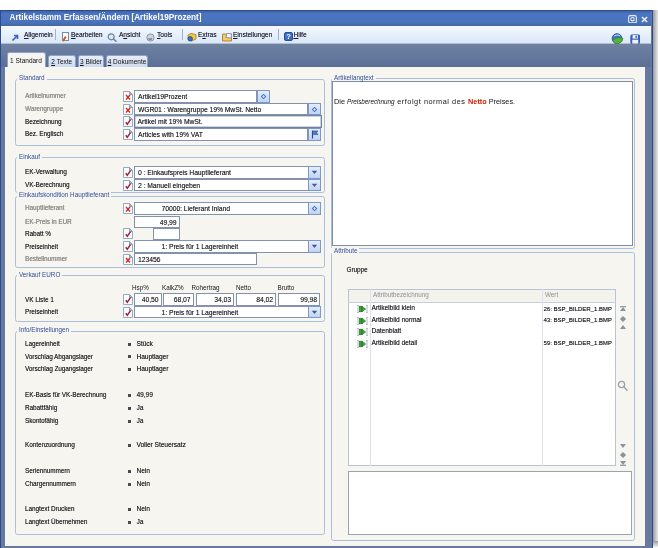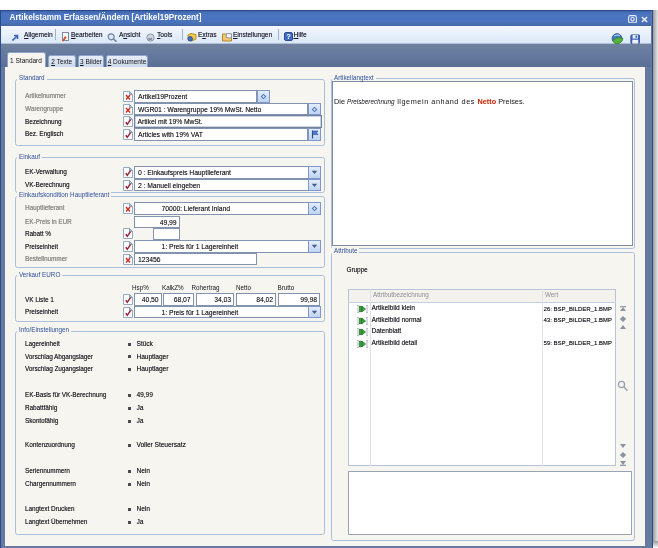--- a/index.html
+++ b/index.html
@@ -273,21 +273,21 @@
     </svg>
 <div class="btn" style="left:307px;top:294.7px;width:13px;height:12.5px"></div>
     <svg class="ic" style="left:310px;top:298.7px" width="7" height="5" viewBox="0 0 7 5">
       <path d="M0.8 0.8 L3.5 4 L6.2 0.8 Z" fill="#44598f"></path>
     </svg>
 
  <div class="grp" style="left:329.5px;top:67px;width:304.5px;height:170.5px"></div>
  <div class="glbl" style="left:331px;top:62.5px">Artikellangtext</div>
  <div class="abs" style="left:330.5px;top:69.5px;width:301px;height:165px;background:#fff;border:1px solid #7f8da1;font-size:7.3px;color:#15151a;padding:0.5px 0 0 1.5px;line-height:7.8px">
    <br><br>
-   <span style="white-space:nowrap">Die <i style="font-size:6.3px">Preisberechnung</i><span style="letter-spacing:0.55px"> llgemein anhand des </span><b style="color:#cc2200">Netto</b> Preises.</span>
+   <span style="white-space:nowrap">Die <i style="font-size:6.3px">Preisberechnung</i><span style="letter-spacing:0.55px"> erfolgt normal des </span><b style="color:#cc2200">Netto</b> Preises.</span>
  </div>
 
  <div class="grp" style="left:329.5px;top:240.5px;width:304.5px;height:289px"></div>
  <div class="glbl" style="left:331px;top:236px">Attribute</div>
  <div class="lab" style="left:345.5px;top:255px">Gruppe</div>
 
  <div class="abs" style="left:347px;top:278px;width:267.5px;height:177px;background:#fff;border:1px solid #b9c3d6"></div>
  <div class="abs" style="left:348px;top:279px;width:265.5px;height:11.5px;background:#f3f2ed"></div>
  <div class="abs" style="left:347px;top:290.5px;width:267.5px;height:1px;background:#c6cfe0"></div>
  <div class="abs" style="left:368.5px;top:278px;width:1px;height:177px;background:#dde2ec"></div>

